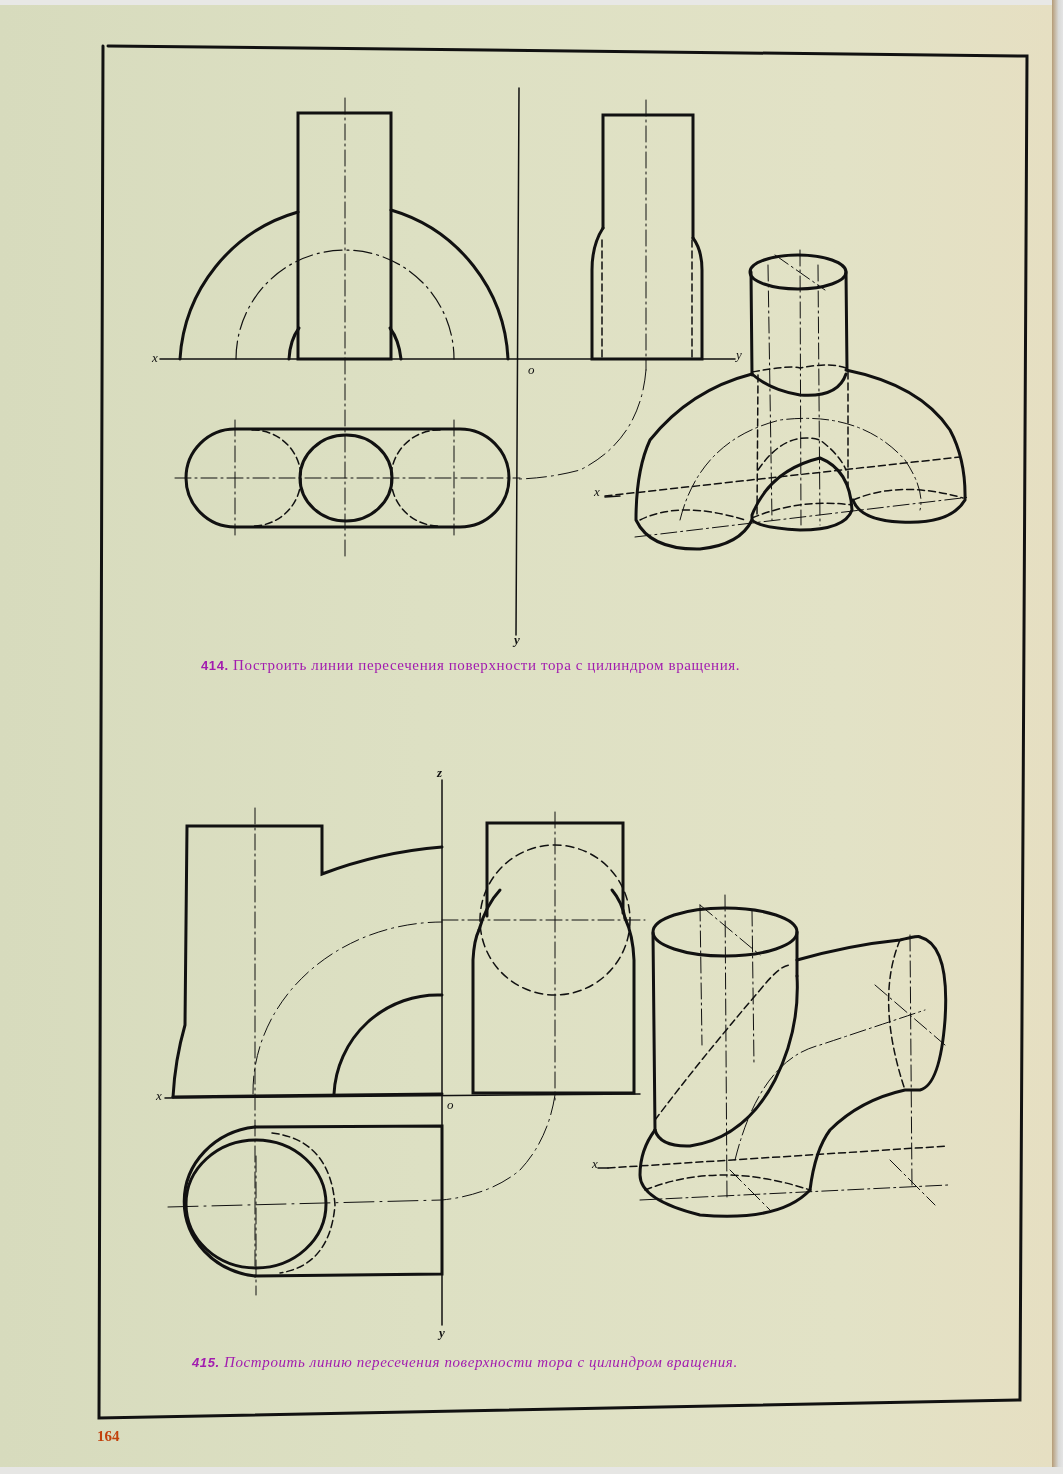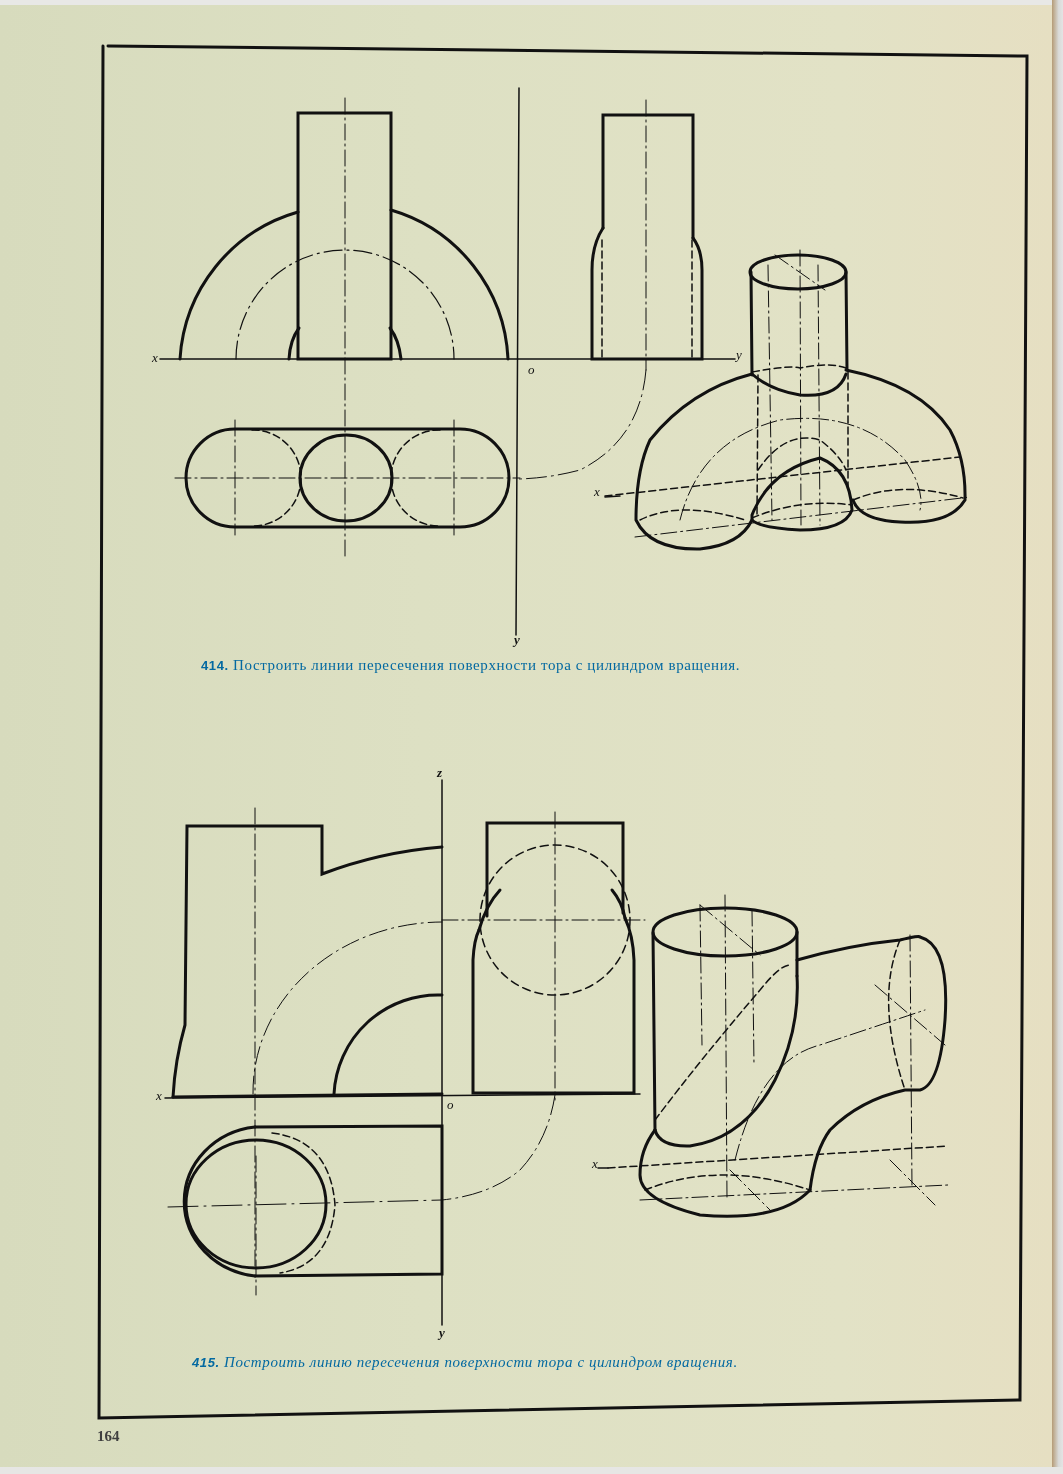--- a/index.html
+++ b/index.html
@@ -13,26 +13,26 @@
     background: linear-gradient(90deg, #d7dbbd 0%, #dde0c3 40%, #e2e2c6 80%, #e6dfc2 100%);
   }
   .right-edge {
     position: absolute; left: 1052px; top: 0; width: 11px; height: 1474px;
     background: linear-gradient(90deg, #b59b76, #d9dad8 60%, #e4e4e4);
   }
   .top-strip { position:absolute; left:0; top:0; width:1063px; height:5px; background:#e8e8e6; }
   .bottom-strip { position:absolute; left:0; top:1467px; width:1063px; height:7px; background:#e6e6e4; }
   svg.drawing { position: absolute; left: 0; top: 0; }
   .caption {
-    position: absolute; font-size: 15px; color: #0369a1; letter-spacing: 0.6px;
+    position: absolute; font-size: 15px; color: #a21caf; letter-spacing: 0.6px;
     white-space: nowrap; font-family: "Liberation Serif", serif;
   }
   .caption .num { font-weight: bold; font-family: "Liberation Sans", sans-serif; font-size: 13px; }
   .page-number {
-    position: absolute; left: 97px; top: 1428px; font-size: 15px; font-weight: bold; color: #404040;
+    position: absolute; left: 97px; top: 1428px; font-size: 15px; font-weight: bold; color: #c2410c;
     font-family: "Liberation Serif", serif;
   }
   .axis-label {
     position: absolute; font-style: italic; font-size: 13px; color: #111;
     font-family: "Liberation Serif", serif;
   }
 </style>
 </head>
 <body>
 

